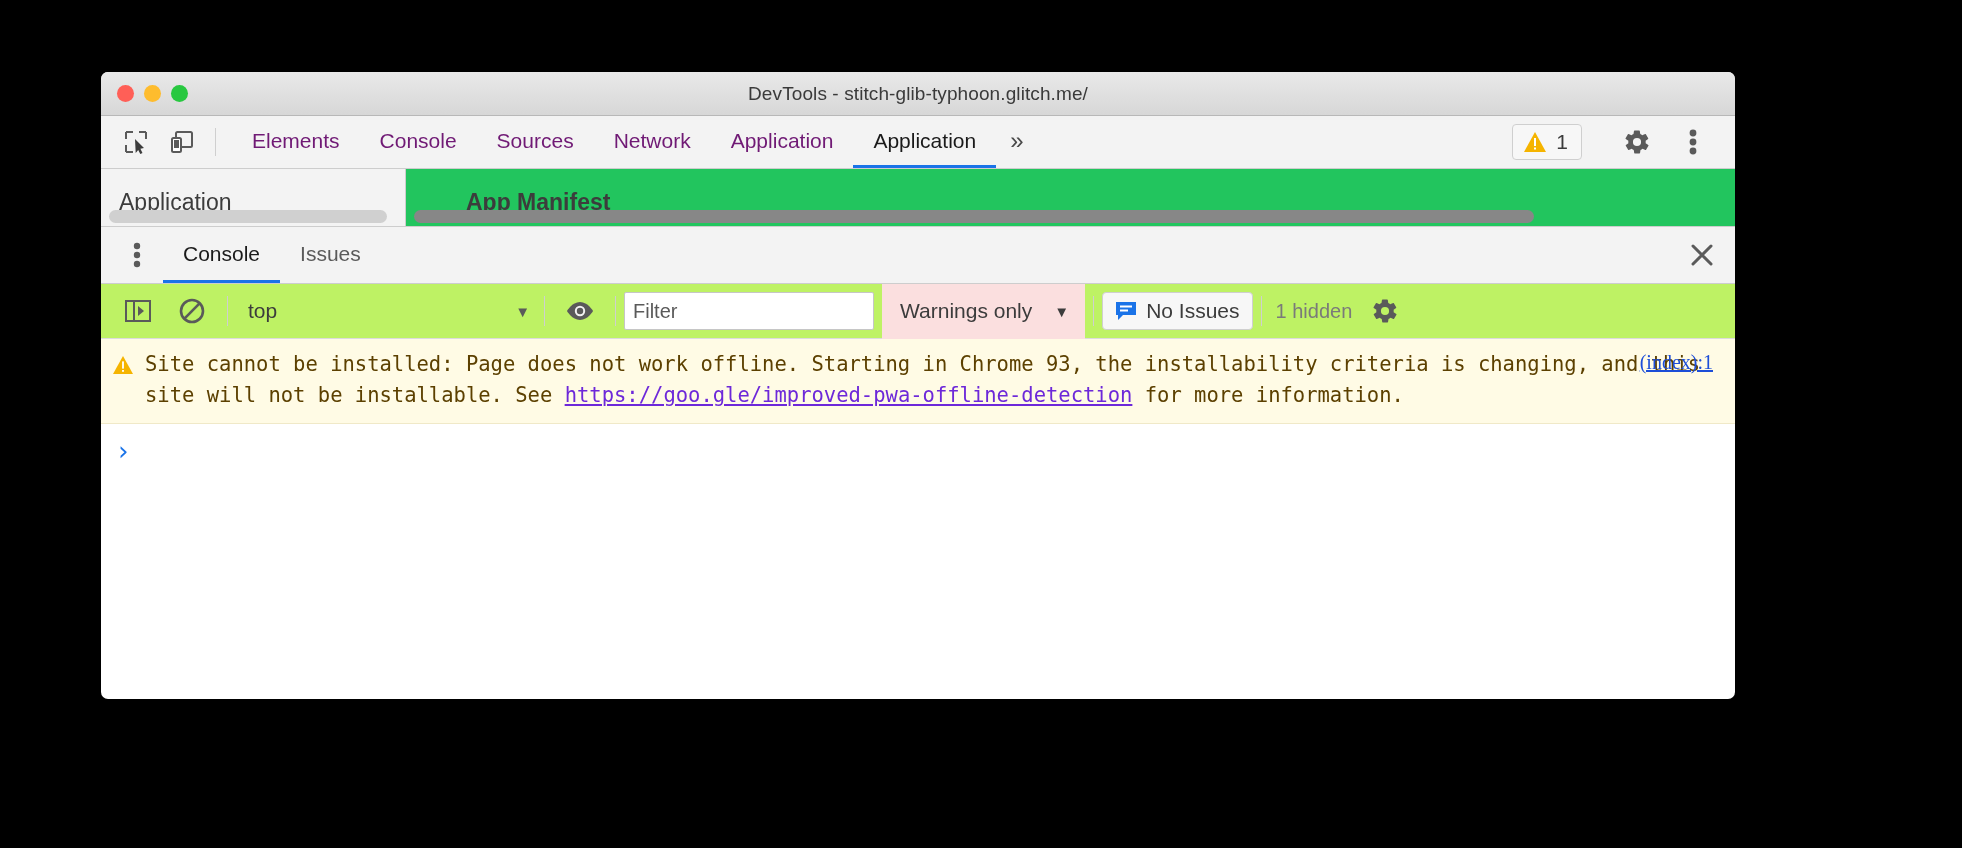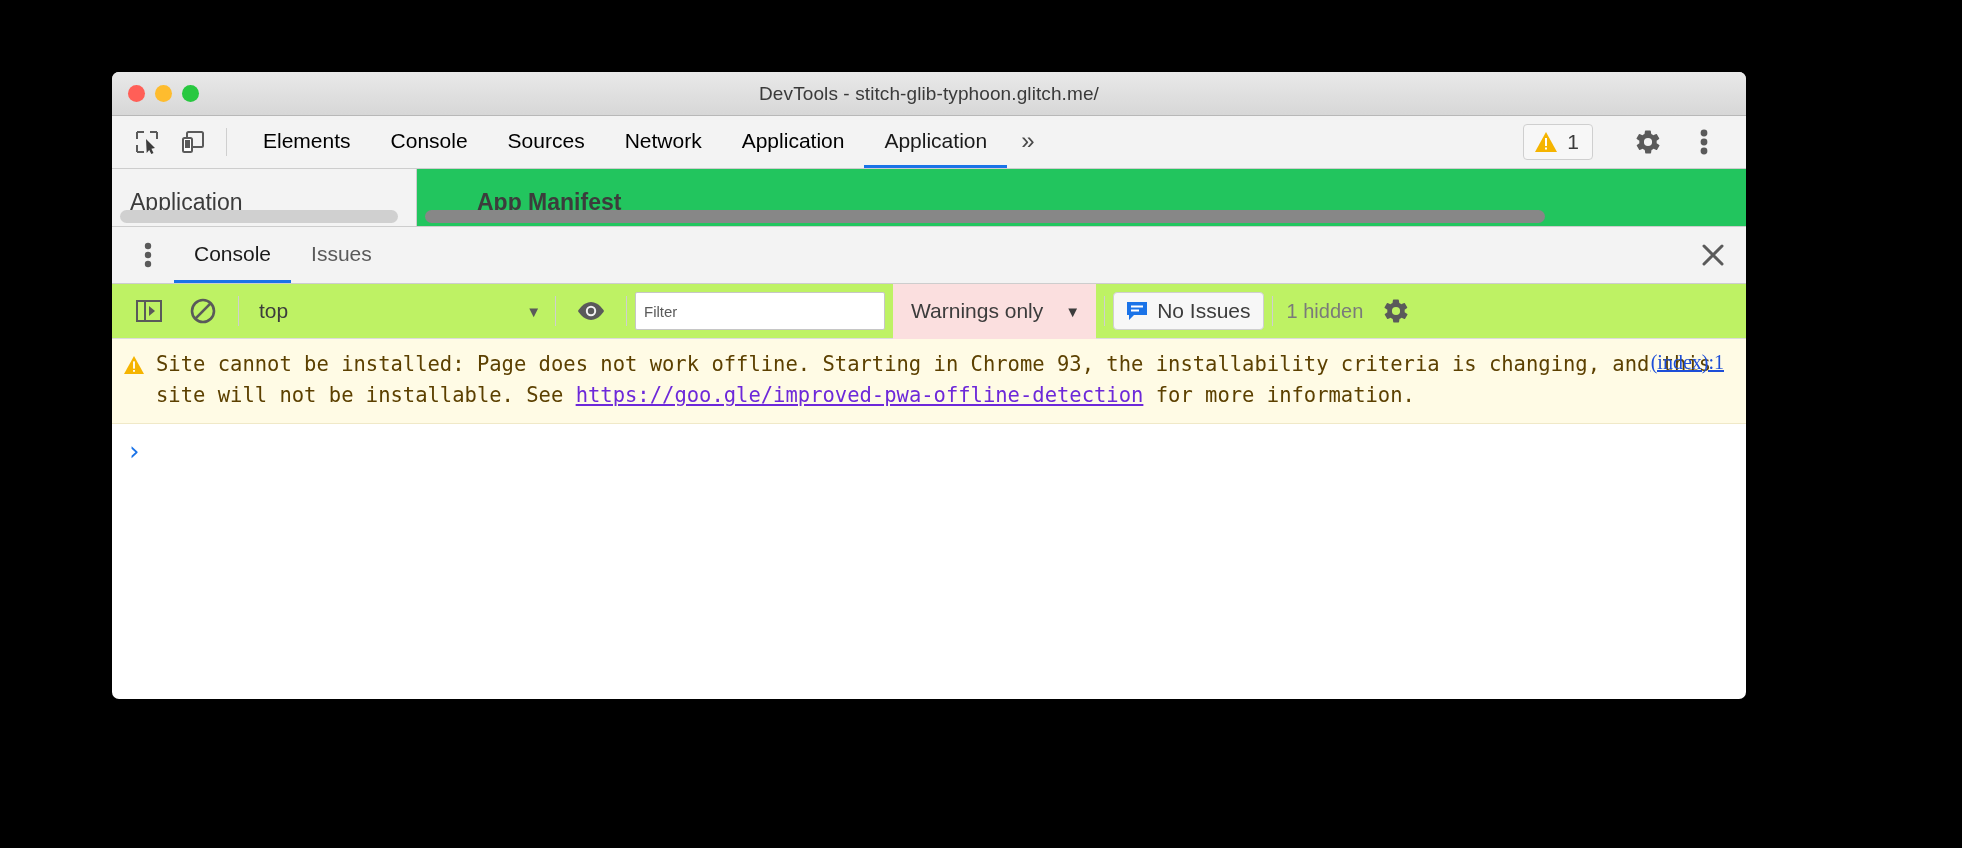--- a/index.html
+++ b/index.html
@@ -6,21 +6,21 @@
   html, body {
     width: 1962px; height: 848px;
     background: #000;
     font-family: "Liberation Sans", sans-serif;
     overflow: hidden;
   }
 
   
   #devtools-window {
     position: absolute;
-    left: 112px; top: 72px;
+    left: 101px; top: 72px;
     width: 1634px; height: 627px;
     background: #ffffff;
     border-radius: 7px;
     overflow: hidden;
     box-shadow: 0 2px 14px rgba(0,0,0,.45);
   }
 
   
   #titlebar {
     position: relative;
@@ -52,21 +52,21 @@
     width: 46px; display: flex; align-items: center; justify-content: center;
     cursor: default;
   }
   .tb-sep {
     width: 1px; background: #cfcfcf; margin: 12px 10px;
   }
   .tabstrip { display: flex; align-items: stretch; margin-left: 6px; }
   .tab {
     display: flex; align-items: center;
     padding: 0 20px;
-    font-size: 21px; color: #000000;
+    font-size: 21px; color: #701a75;
     border-bottom: 3px solid transparent;
     cursor: default; white-space: nowrap;
   }
   .tab.active { color: #1a1a1a; border-bottom-color: #1a73e8; }
   .tab.more { font-size: 24px; color: #4a4a4a; padding: 0 14px; }
   .toolbar-right {
     margin-left: auto; display: flex; align-items: center; padding-right: 16px; gap: 4px;
   }
   #warning-badge {
     display: flex; align-items: center; gap: 9px;
@@ -124,21 +124,21 @@
   .ct-sep { width: 1px; height: 30px; background: #cfcfcf; margin: 0 8px; }
   #context-select {
     display: flex; align-items: center; width: 300px;
     font-size: 21px; color: #3c3c3c; padding-left: 12px;
   }
   #context-select .caret { margin-left: auto; margin-right: 6px; font-size: 15px; color: #5a5a5a; }
   #filter-input {
     width: 250px; height: 38px;
     border: 1px solid #c6c6c6; border-radius: 2px; background: #fff;
     font-family: "Liberation Sans", sans-serif;
-    font-size: 15px; color: #3c3c3c; padding: 0 8px; outline: none;
+    font-size: 20px; color: #3c3c3c; padding: 0 8px; outline: none;
   }
   #filter-input::placeholder { color: #5a5a5a; }
   #level-select {
     display: flex; align-items: center; gap: 22px;
     background: #fbdfdf; height: 55px; padding: 0 16px 0 18px; margin-left: 8px;
     font-size: 21px; color: #3c3c3c;
   }
   #level-select .caret { font-size: 15px; }
   #issues-button {
     display: flex; align-items: center; gap: 9px;

